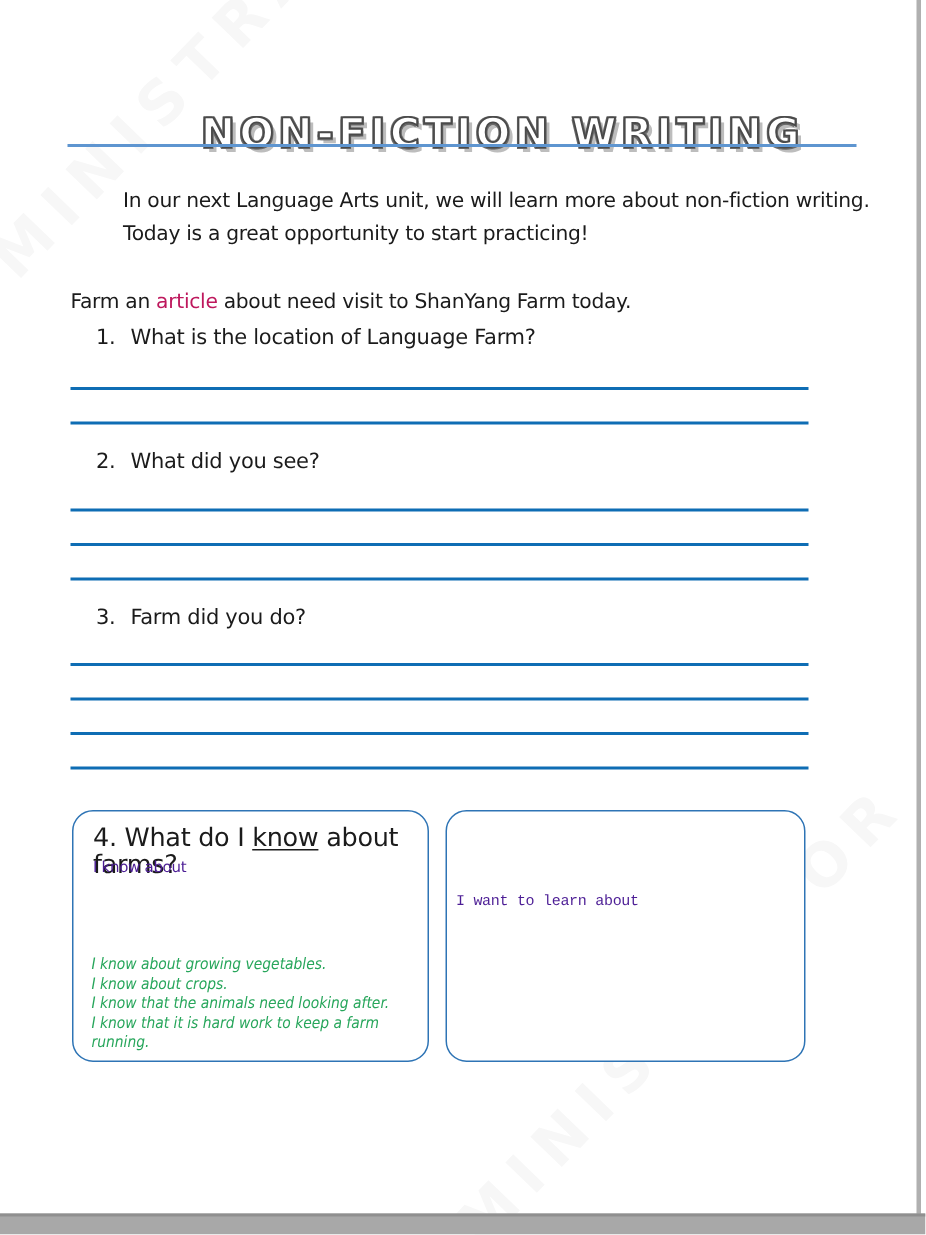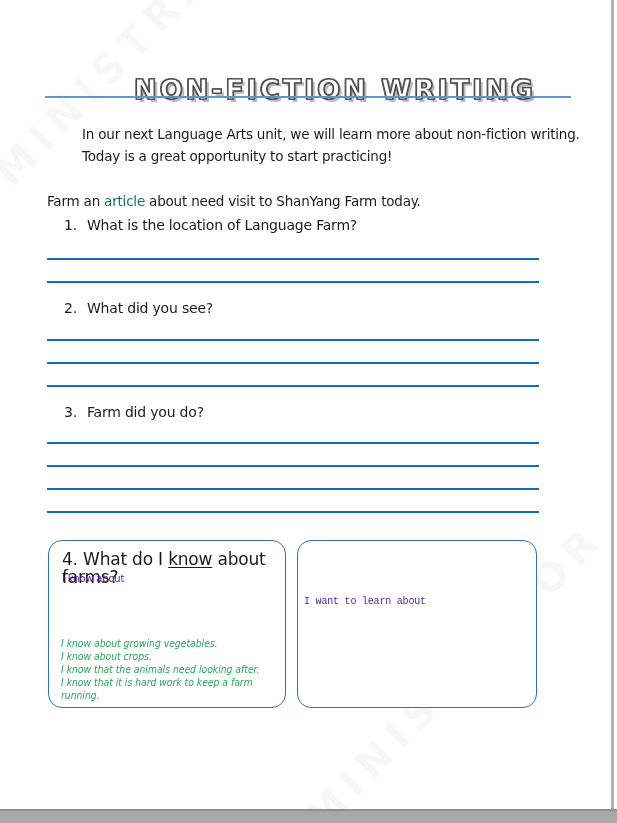--- a/index.html
+++ b/index.html
@@ -29,21 +29,21 @@
   }
   .title-rule{
     position:absolute;top:96px;left:45px;width:526px;height:2px;
     background:#5e95d0;
   }
   .bodytext{
     font-size:13.5px;line-height:22.5px;letter-spacing:-0.2px;
   }
   .intro{position:absolute;top:109px;left:47px;width:520px;margin-left:35px;}
   .task{position:absolute;top:176px;left:47px;width:520px;}
-  .accent-red{color:#0f766e;}
+  .accent-red{color:#be185d;}
   .question{
     position:absolute;left:64px;
     display:flex;gap:10px;
     font-size:14px;letter-spacing:-0.2px;
   }
   .q1{top:217px;}
   .q2{top:300px;}
   .q3{top:404px;}
   .lines{position:absolute;left:47px;width:492px;}
   .l1{top:258px;}

